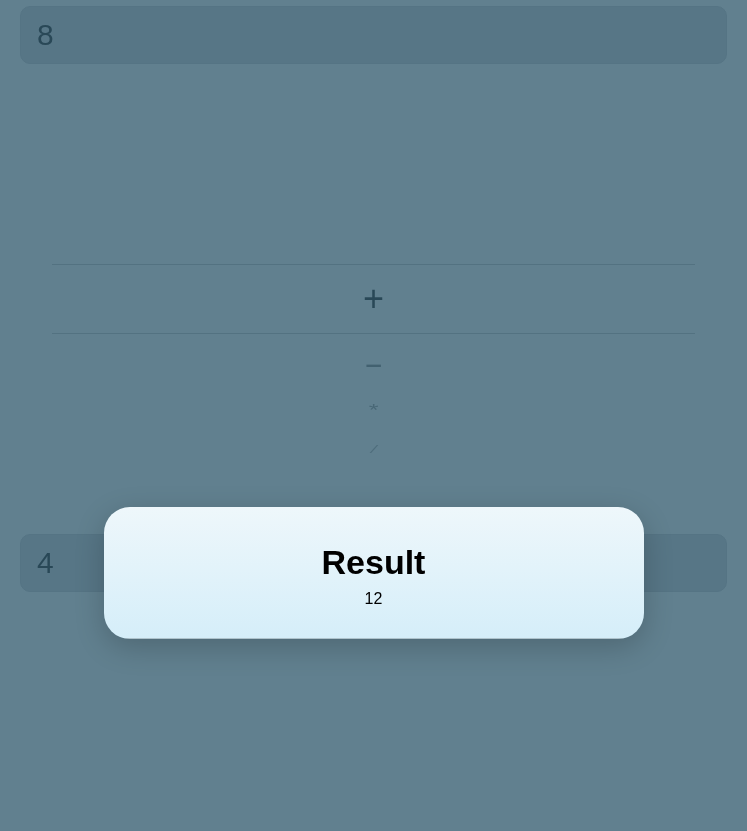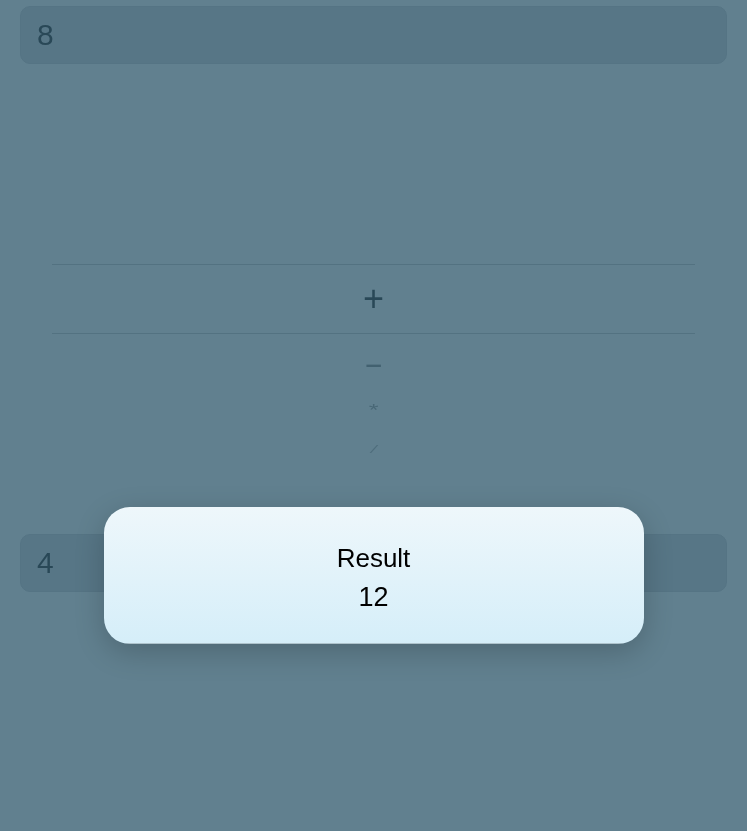--- a/index.html
+++ b/index.html
@@ -114,28 +114,28 @@
       z-index: 10;
       box-shadow: 0 8px 30px rgba(0,0,0,0.2);
     }
     
     .alert-body {
       padding: 36px 20px 30px 20px;
       text-align: center;
     }
     
     .alert-title {
-      font-size: 26px;
-      font-weight: 400;
+      font-size: 34px;
+      font-weight: 700;
       color: #000;
       margin-bottom: 8px;
     }
     
     .alert-message {
-      font-size: 27px;
+      font-size: 16px;
       color: #000;
       font-weight: 400;
     }
     
     .alert-divider {
       height: 1px;
       background: rgba(0,0,0,0.18);
     }
     
     .alert-button {

